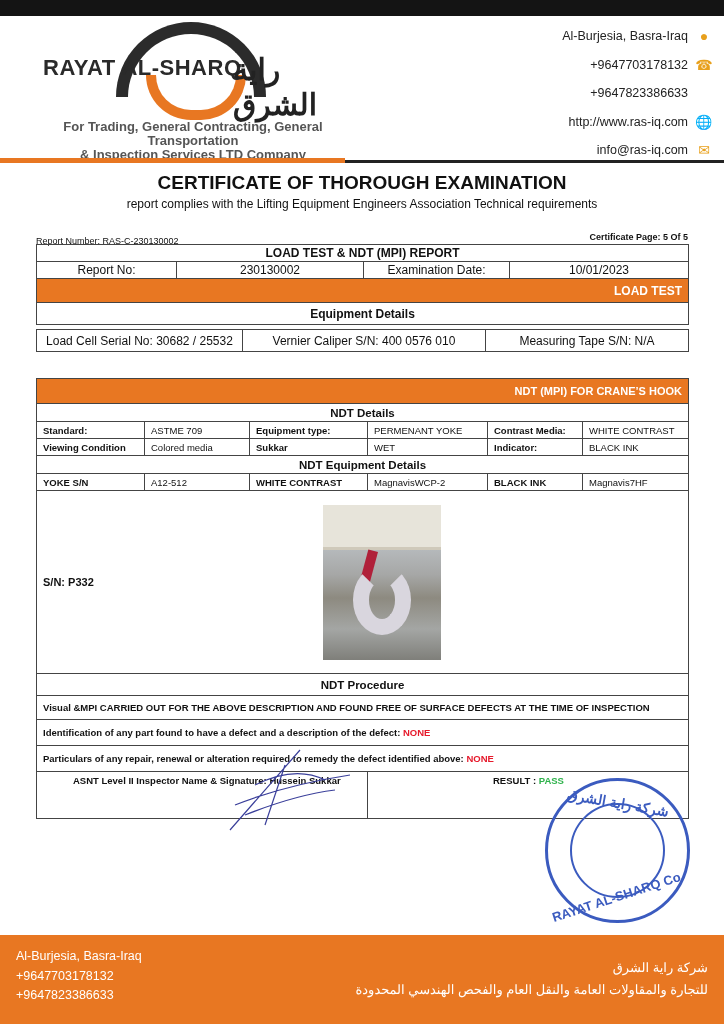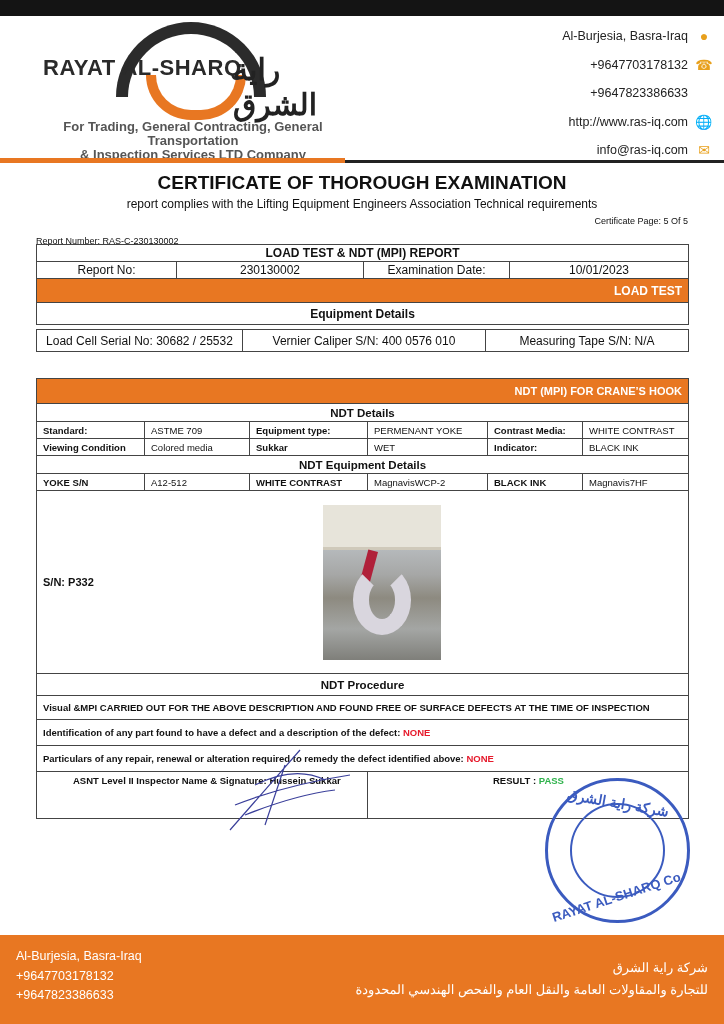--- a/index.html
+++ b/index.html
@@ -12,21 +12,21 @@
   .gear2 { position: absolute; left: 118px; top: 55px; width: 100px; height: 45px; border-radius: 0 0 50px 50px; border: 10px solid #e87722; border-top: none; }
   .logo-sub { position: absolute; left: 15px; top: 100px; font-size: 13px; font-weight: bold; color: #555; text-align: center; width: 300px; line-height: 14px; }
   .contact { position: absolute; right: 12px; top: 22px; text-align: right; font-size: 12.5px; color: #222; }
   .contact div { height: 28.5px; display: flex; align-items: center; justify-content: flex-end; gap: 8px; }
   .cicon { width: 16px; height: 16px; color: #e8a01c; font-size: 14px; display: inline-flex; align-items: center; justify-content: center; }
   .hdr-rule-l { position: absolute; left: 0; top: 158px; width: 345px; height: 5px; background: #e87722; }
   .hdr-rule-r { position: absolute; left: 345px; top: 160px; width: 379px; height: 3px; background: #222; }
   .title { position: absolute; top: 172px; left: 0; width: 724px; text-align: center; font-weight: bold; font-size: 19px; }
   .subtitle { position: absolute; top: 197px; left: 0; width: 724px; text-align: center; font-size: 12px; }
   .repnum { position: absolute; top: 228px; left: 36px; font-size: 9px; margin-top: 8px; }
-  .certpage { position: absolute; top: 216px; right: 36px; font-size: 9px; }
+  .certpage { position: absolute; top: 232px; right: 36px; font-size: 9px; font-weight: bold; }
   table { border-collapse: collapse; position: absolute; left: 36px; width: 653px; }
   td { border: 1px solid #444; font-size: 12px; padding: 0 6px; height: 17px; vertical-align: middle; }
   .c { text-align: center; }
   .b { font-weight: bold; }
   .orange { background: #e87722; color: #fff; font-weight: bold; text-align: right; }
   .t2 td { font-size: 9.5px; height: 17px; margin-top: 43px; }
   .red { color: #e6192b; }
   .green { color: #2db24a; }
   .photo { width: 118px; height: 155px; margin: 0 auto; background: linear-gradient(180deg, #d8d8d2 0%, #b9bdc0 25%, #a6a7a6 45%, #8d8a80 60%, #a4a6a4 80%, #7f7f7a 100%); position: relative; }
   .hook { position: absolute; left: 30px; top: 60px; width: 58px; height: 70px; border: 16px solid #d9d6de; border-top-color: transparent; border-radius: 50%; }

